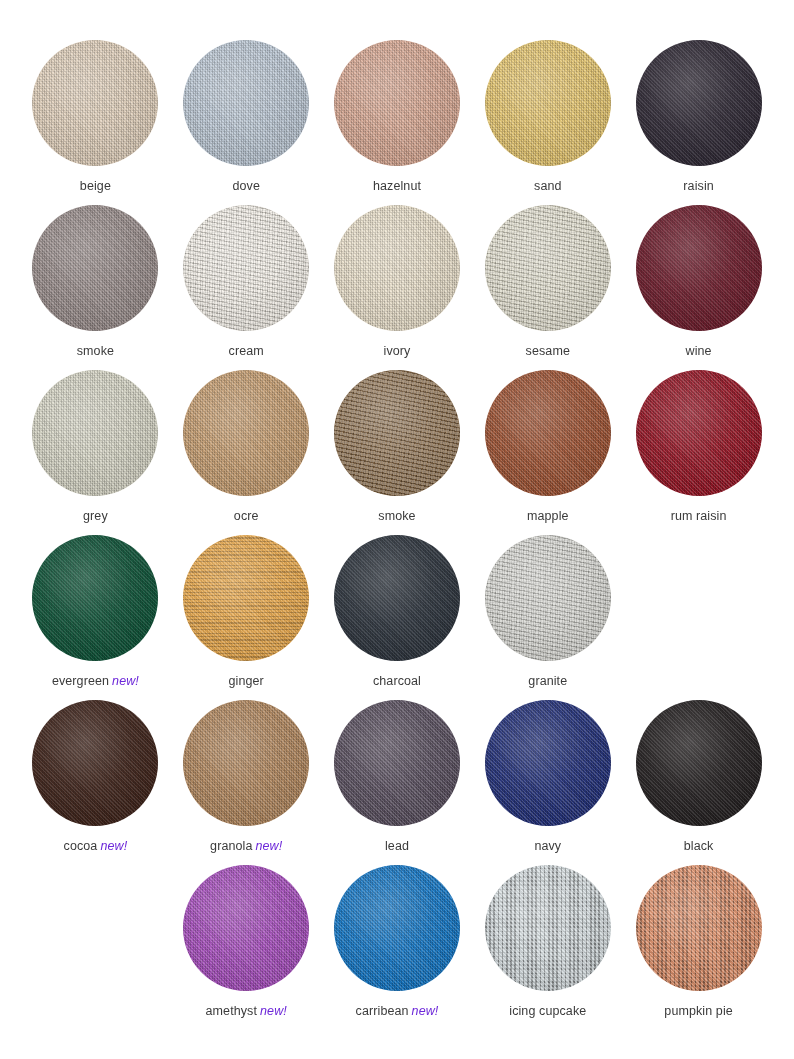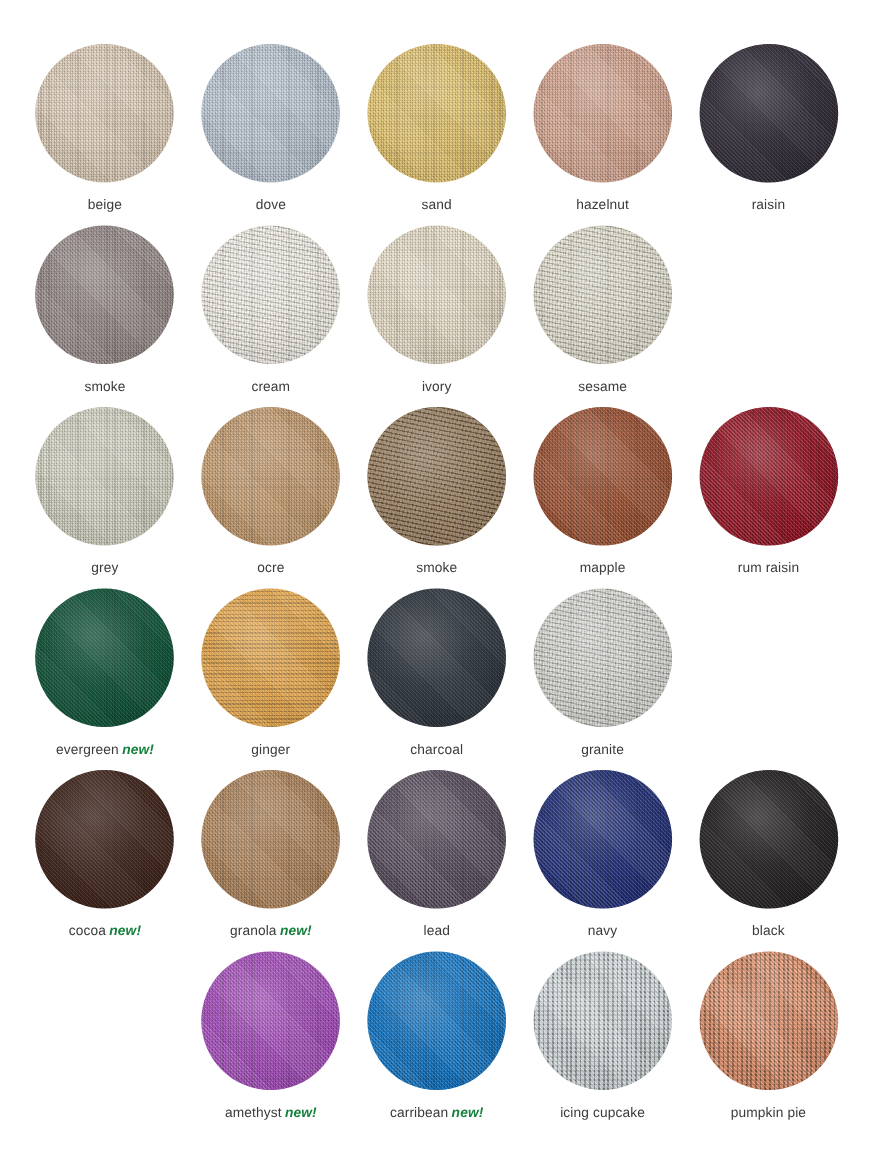--- a/index.html
+++ b/index.html
@@ -141,23 +141,23 @@
     line-height: 1.1;
     color: #3b3b3b;
     letter-spacing: .1px;
     white-space: nowrap;
     text-align: right;
   }
   .swatch-name {
     color: #3b3b3b;
   }
   .swatch-new {
-    color: #15803d;
+    color: #6d28d9;
     font-style: italic;
-    font-weight: 700;
+    font-weight: 400;
     margin-left: 3px;
   }
 </style>
 </head>
 <body>
 
 <div id="chart">
     <div class="swatch-row">
       <div class="swatch-cell">
         <div class="swatch-disc" style="background: rgb(227, 210, 189);">
@@ -169,36 +169,36 @@
       </div>
       <div class="swatch-cell">
         <div class="swatch-disc" style="background: rgb(191, 203, 216);">
           <div class="weave"></div>
           <div class="weave2"></div>
           <div class="sheen"></div>
         </div>
         <div class="swatch-caption"><span class="swatch-name">dove</span></div>
       </div>
       <div class="swatch-cell">
+        <div class="swatch-disc" style="background: rgb(219, 171, 150);">
+          <div class="weave"></div>
+          <div class="weave2"></div>
+          <div class="sheen"></div>
+        </div>
+        <div class="swatch-caption"><span class="swatch-name">hazelnut</span></div>
+      </div>
+      <div class="swatch-cell">
         <div class="swatch-disc" style="background: rgb(232, 201, 115);">
           <div class="weave"></div>
           <div class="weave2"></div>
           <div class="sheen"></div>
         </div>
         <div class="swatch-caption"><span class="swatch-name">sand</span></div>
       </div>
       <div class="swatch-cell">
-        <div class="swatch-disc" style="background: rgb(219, 171, 150);">
-          <div class="weave"></div>
-          <div class="weave2"></div>
-          <div class="sheen"></div>
-        </div>
-        <div class="swatch-caption"><span class="swatch-name">hazelnut</span></div>
-      </div>
-      <div class="swatch-cell">
         <div class="swatch-disc dark" style="background: rgb(46, 40, 52);">
           <div class="weave"></div>
           <div class="weave2"></div>
           <div class="sheen"></div>
         </div>
         <div class="swatch-caption"><span class="swatch-name">raisin</span></div>
       </div>
     </div>
     <div class="swatch-row">
       <div class="swatch-cell">
@@ -226,20 +226,28 @@
         <div class="swatch-caption"><span class="swatch-name">ivory</span></div>
       </div>
       <div class="swatch-cell">
         <div class="swatch-disc mottled" style="background: rgb(221, 217, 198);">
           <div class="weave"></div>
           <div class="weave2"></div>
           <div class="sheen"></div>
         </div>
         <div class="swatch-caption"><span class="swatch-name">sesame</span></div>
       </div>
+      <div class="swatch-cell">
+        <div class="swatch-disc dark" style="background: rgb(107, 28, 43);">
+          <div class="weave"></div>
+          <div class="weave2"></div>
+          <div class="sheen"></div>
+        </div>
+        <div class="swatch-caption"><span class="swatch-name">wine</span></div>
+      </div>
     </div>
     <div class="swatch-row">
       <div class="swatch-cell">
         <div class="swatch-disc" style="background: rgb(217, 216, 200);">
           <div class="weave"></div>
           <div class="weave2"></div>
           <div class="sheen"></div>
         </div>
         <div class="swatch-caption"><span class="swatch-name">grey</span></div>
       </div>

